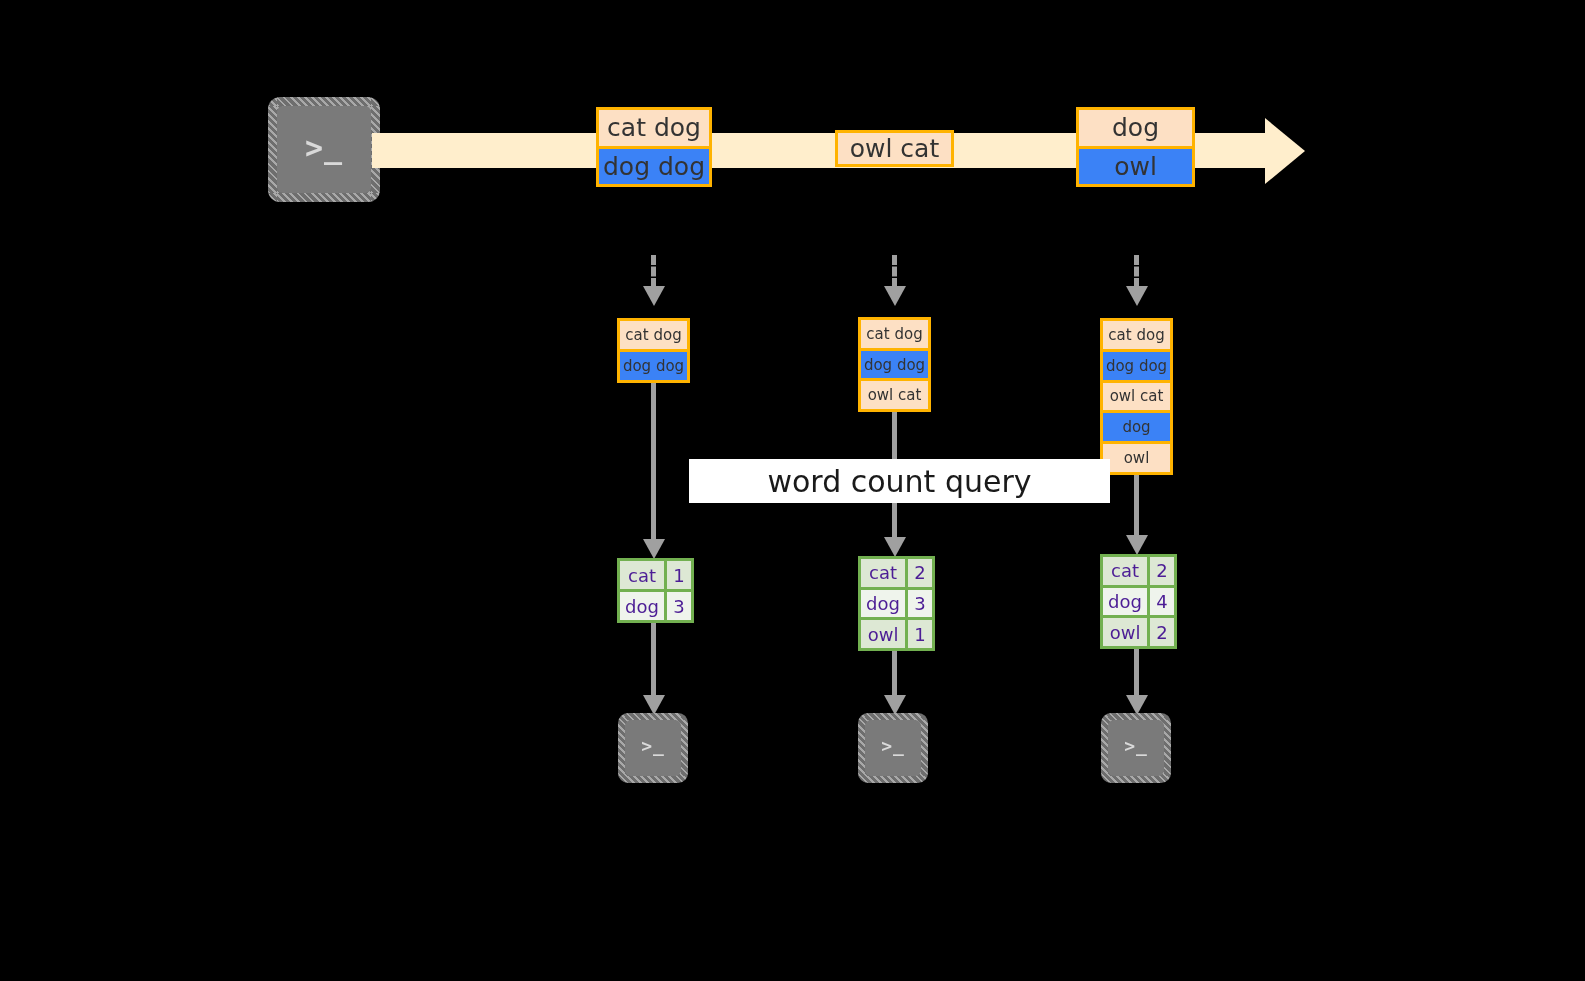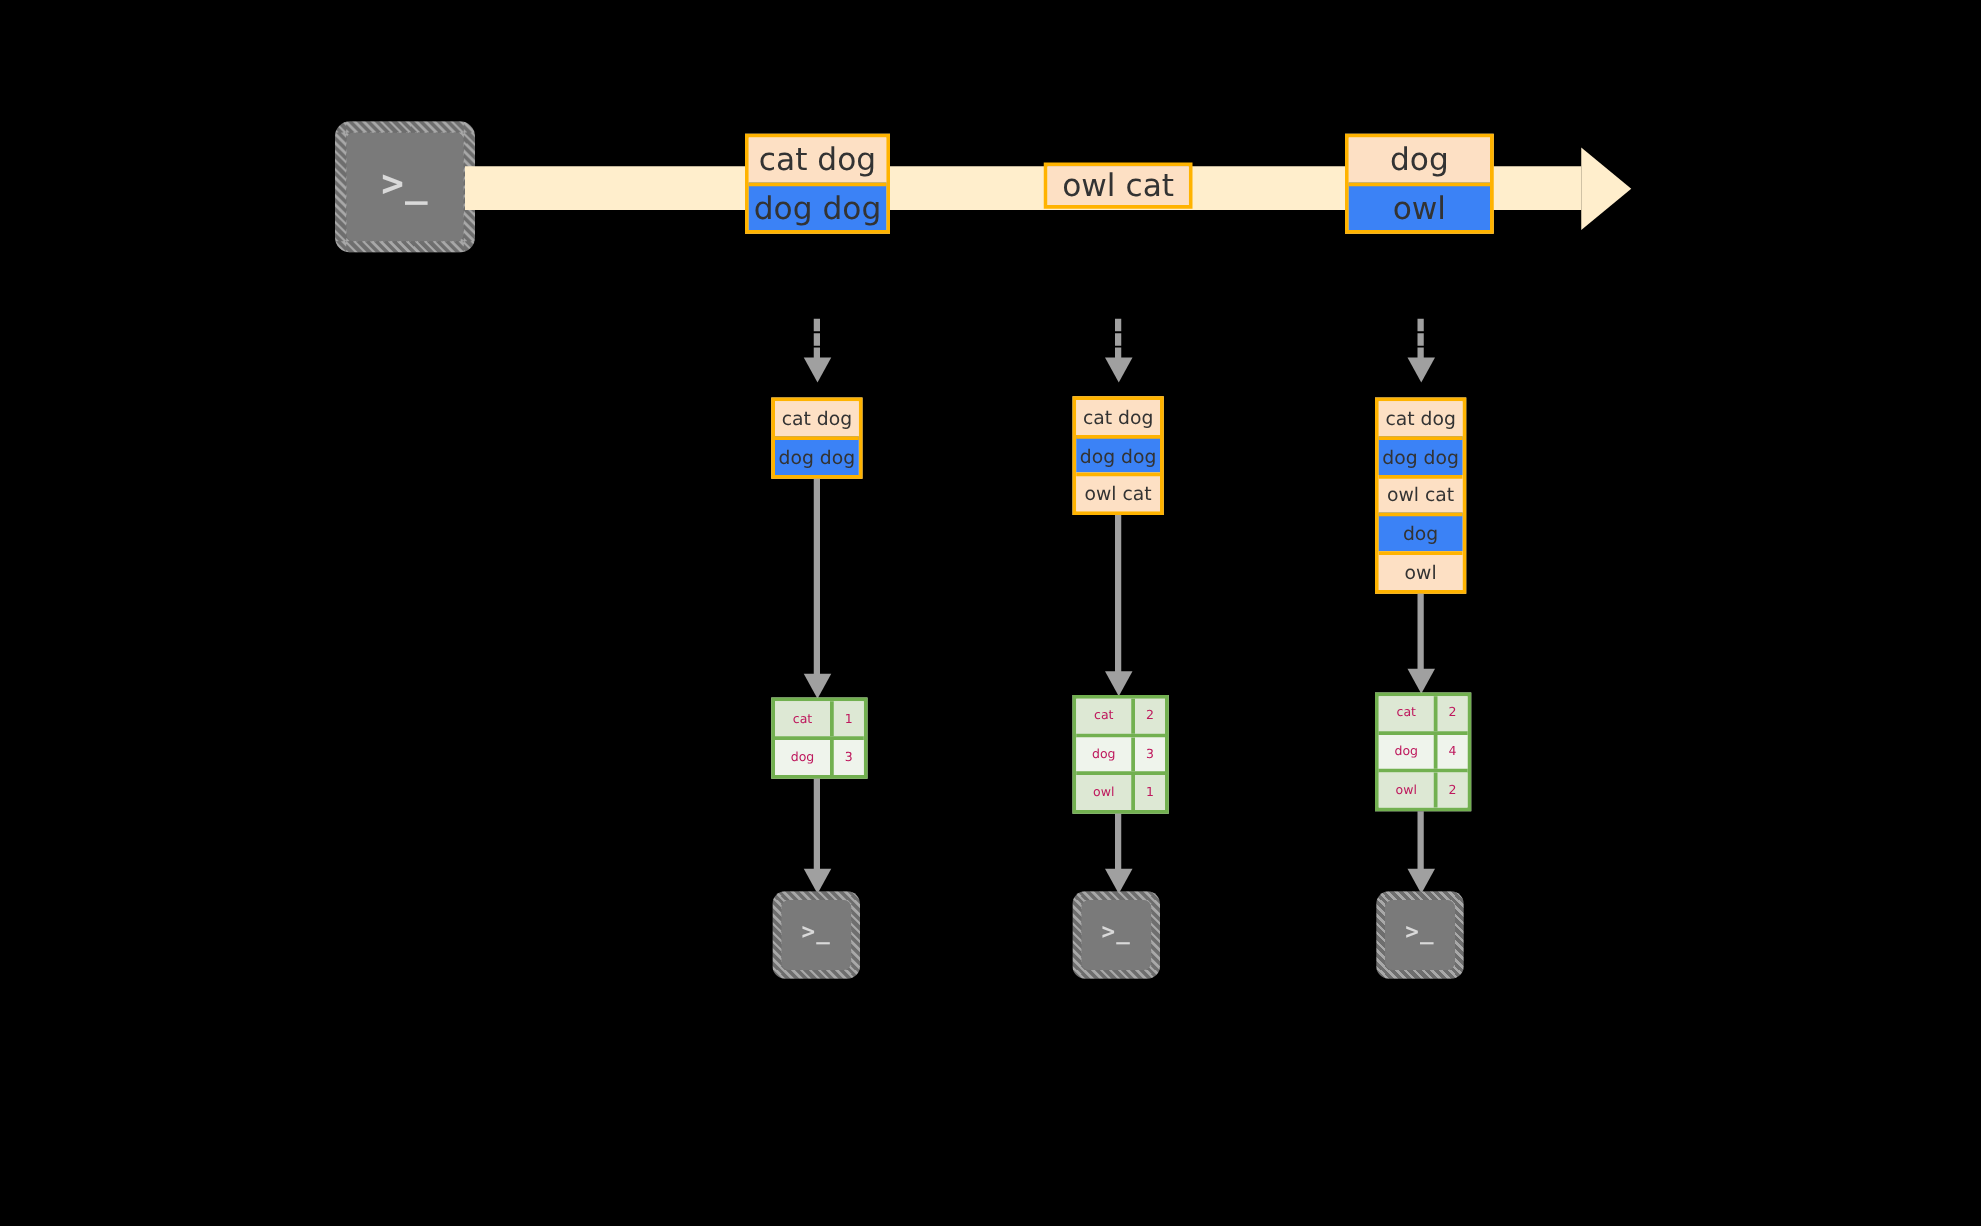--- a/index.html
+++ b/index.html
@@ -103,22 +103,22 @@
   }
   .tbl-row {
     flex: 1 1 auto;
     display: flex;
   }
   .tbl-row + .tbl-row { border-top: 3px solid #72b050; }
   .tbl-cell {
     display: flex;
     align-items: center;
     justify-content: center;
-    color: #be185d;
-    font-size: 10px;
+    color: #4c1d95;
+    font-size: 18px;
     box-sizing: border-box;
   }
   .tbl-cell.word  { width: 46px; }
   .tbl-cell.count { width: 28px; border-left: 3px solid #72b050; }
   .tbl-row.shade-a .tbl-cell { background: #dde8d4; }
   .tbl-row.shade-b .tbl-cell { background: #eff4ec; }
 
   
   .gline {
     position: absolute;
@@ -276,14 +276,17 @@
 
   <div class="gline" style="left:1134px; top:649px; height:48px;"></div>
   <div class="ghead" style="left:1126px; top:695px;"></div>
 
   <div class="terminal small" style="left:1101px; top:713px;">
     <div class="inner">
       <span class="prompt">&gt;_</span>
     </div>
   </div>
 
+  <div class="banner" style="left:689px; top:459px; width:421px; height:44px;">
+    <span>word count query</span>
+  </div>
 
 </div>
 
 </body></html>

